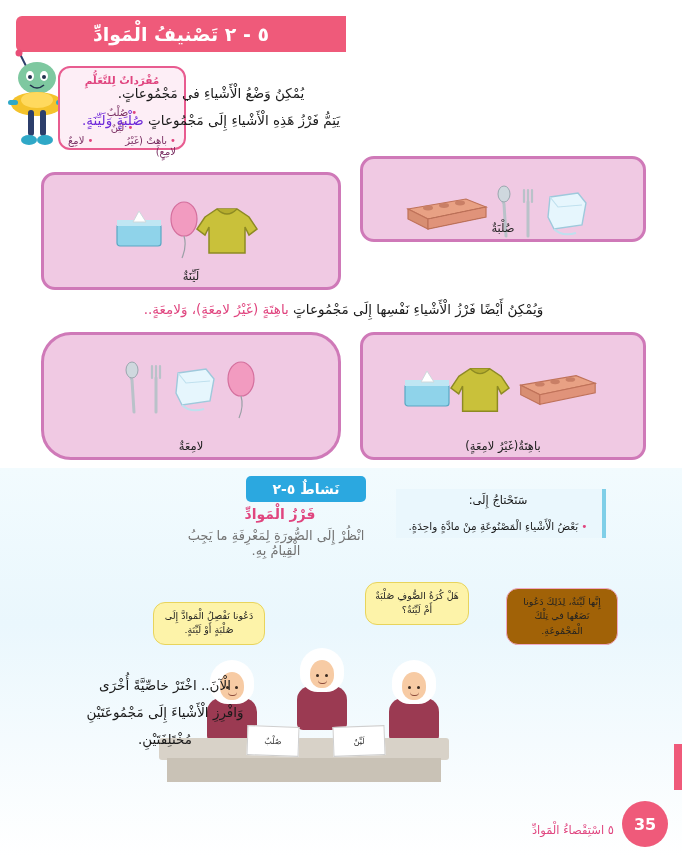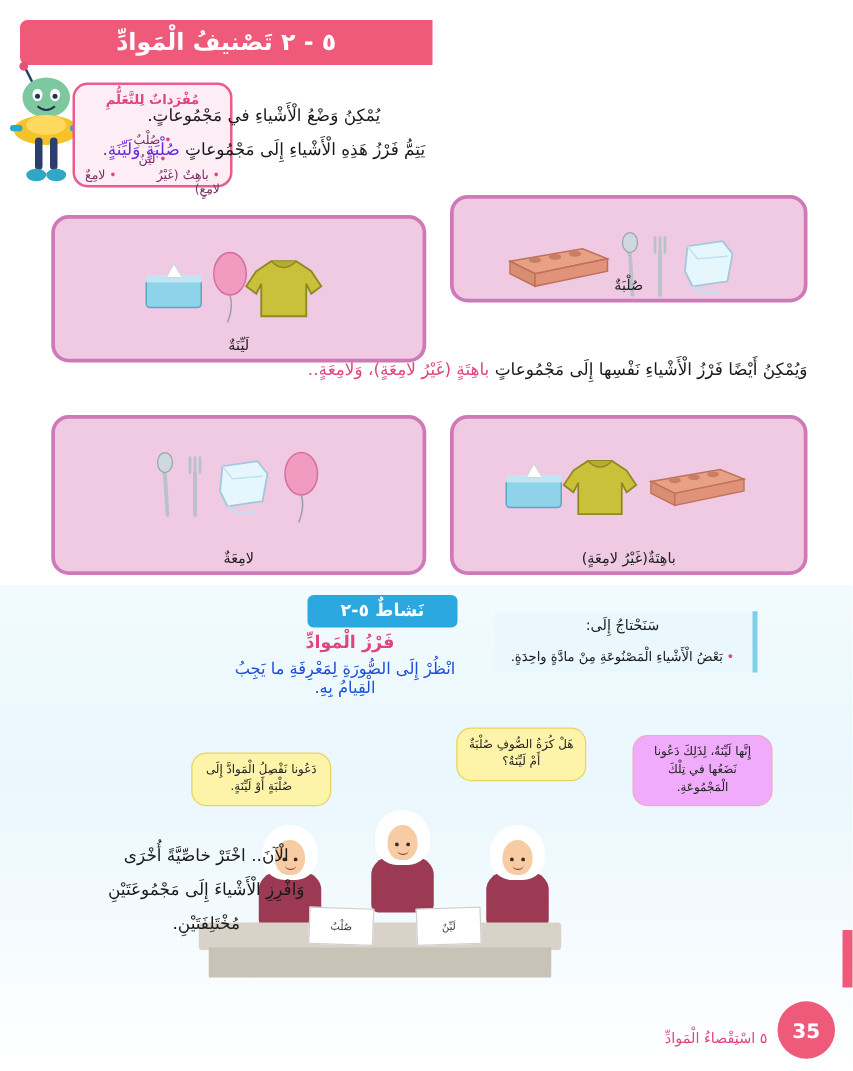--- a/index.html
+++ b/index.html
@@ -48,34 +48,34 @@
   .intro .l2 { display:block; }
   .hl-blue { color:#6d28d9; }
   .hl-pink { color:#e0457f; }
 
   
   .panel {
     position:absolute; background:#f0c9e3; border:3px solid #cf79b8; border-radius:14px;
   }
   .panel.right1 { top:172px; right:341px; width:300px; height:118px; }
   .panel.left1  { top:156px; right:36px;  width:286px; height:86px; }
-  .panel.right2 { top:332px; right:341px; width:300px; height:128px; }
+  .panel.right2 { top:332px; right:341px; width:300px; height:128px;border-radius:30px; }
   .panel.left2  { top:332px; right:36px;  width:286px; height:128px; }
   .panel .cap {
     position:absolute; bottom:4px; left:0; right:0; text-align:center;
     font-size:11.5px; color:#222;
   }
   .panel .items {
     position:absolute; top:8px; left:0; right:0; height:84px;
     display:flex; align-items:center; justify-content:center; gap:6px;
   }
 
   
   .mid-sentence {
-    position:absolute; top:288px; right:36px; width:605px; 
+    position:absolute; top:301px; right:36px; width:605px; text-align:center;
     font-size:13.5px; color:#1a1a1a;
   }
 
   
   .bottom-bg {
     position:absolute; top:468px; left:0; width:682px; height:389px;
     background:linear-gradient(180deg,#f2fbfe 0%, #eaf7fd 40%, #ffffff 100%);
   }
 
   
@@ -93,28 +93,28 @@
   .need-title { font-size:11.5px; color:#1a1a1a; text-align:center; }
   .need-item { font-size:10.5px; color:#1a1a1a; text-align:center; margin-top:13px; }
 
   
   .act-title {
     position:absolute; top:506px; right:332px; width:140px; text-align:center;
     font-size:14px; color:#e0457f; font-weight:bold;
   }
   .act-line {
     position:absolute; top:528px; right:306px; width:200px; text-align:center;
-    font-size:13px; color:#1d4ed8;
+    font-size:13px; color:#737373;
   }
 
   
   .bubble { position:absolute; border-radius:12px; padding:6px 8px; font-size:9.5px; line-height:1.5; text-align:center; }
   .bubble.yellow { background:#fdf3a9; border:1.5px solid #e8d45c; }
   .bubble.pinkish { background:#fdf3a9; border:1.5px solid #e8d45c; }
-  .bubble.rose { background:#f0abfc; border:1.5px solid #f0a9c4; }
+  .bubble.rose { background:#a16207; border:1.5px solid #f0a9c4; }
   .b1 { top:582px; right:213px; width:104px; }
   .b2 { top:588px; right:64px;  width:112px; }
   .b3 { top:602px; right:417px; width:112px; }
 
   
   .closing {
     position:absolute; top:672px; right:406px; width:222px; text-align:center;
     font-size:13.5px; line-height:2.0; color:#1a1a1a;
   }
 

